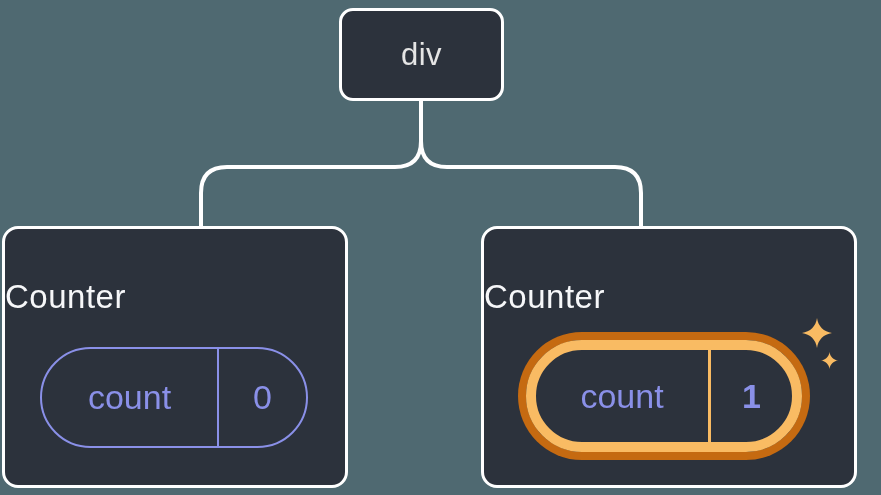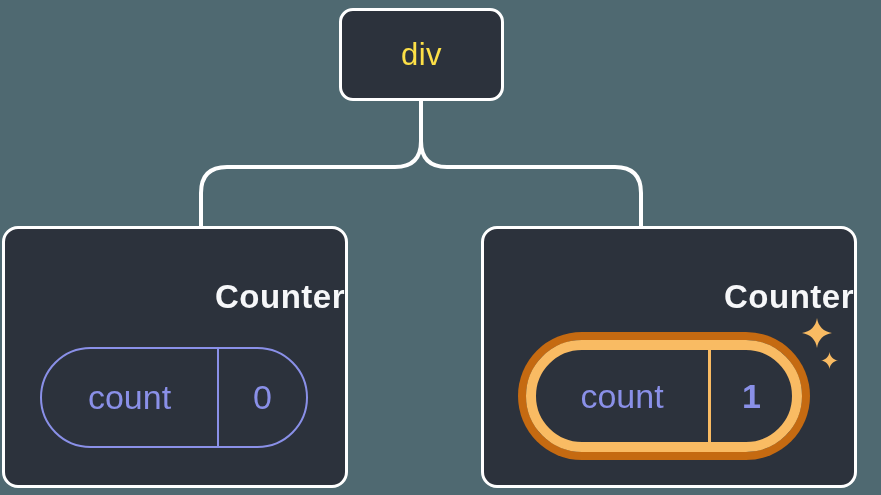--- a/index.html
+++ b/index.html
@@ -23,45 +23,45 @@
     width: 165px; height: 93px;
     box-sizing: border-box;
     background: #2C323C;
     border: 3px solid #FFFFFF;
     border-radius: 14px;
     display: flex;
     align-items: center;
     justify-content: center;
   }
   .node-root-label {
-    color: #fde047;
+    color: #e5e5e5;
     font-size: 31px;
     font-weight: 400;
     letter-spacing: 0.5px;
   }
   .card {
     position: absolute;
     top: 226px;
     height: 262px;
     box-sizing: border-box;
     background: #2C323C;
     border: 3px solid #FFFFFF;
     border-radius: 16px;
   }
   .card-left  { left: 2px;   width: 346px; }
   .card-right { left: 481px; width: 376px; }
   .card-title {
     position: absolute;
     left: 0; top: 48px;
     width: 100%;
-    text-align: right;
+    text-align: left;
     color: #F6F7F9;
     font-size: 33px;
     line-height: 40px;
-    font-weight: 700;
+    font-weight: 400;
     letter-spacing: 0.5px;
   }
   .pill-plain {
     position: absolute;
     left: 35px; top: 118px;
     width: 268px; height: 101px;
     box-sizing: border-box;
     border: 2px solid #8A90E8;
     border-radius: 52px;
     display: flex;

